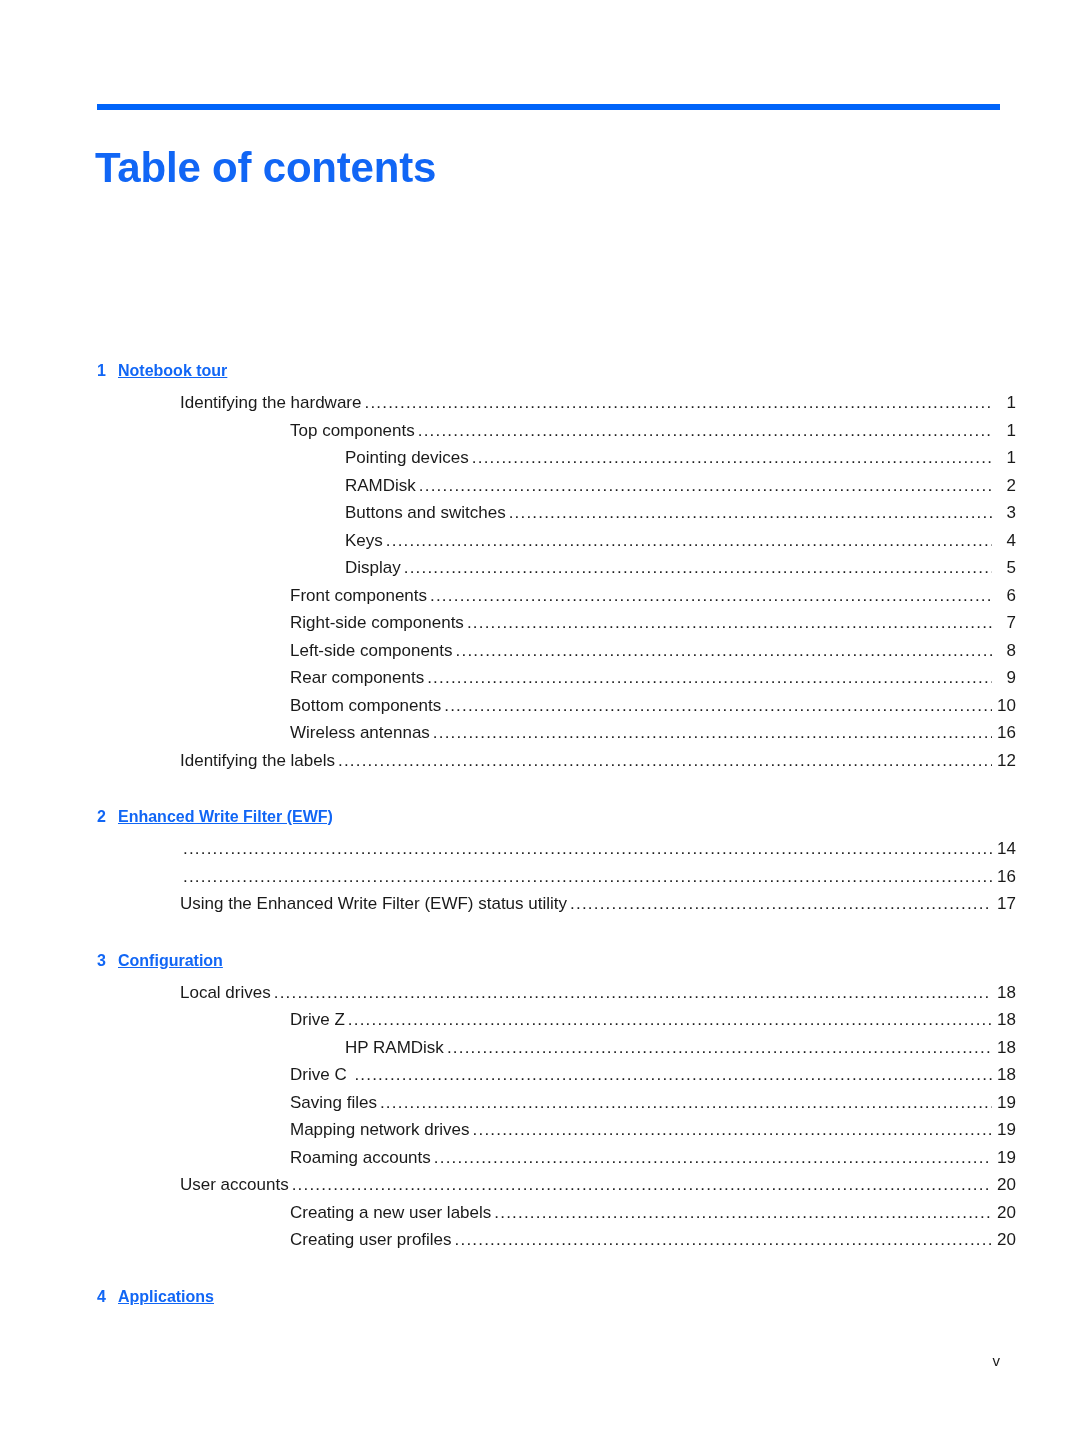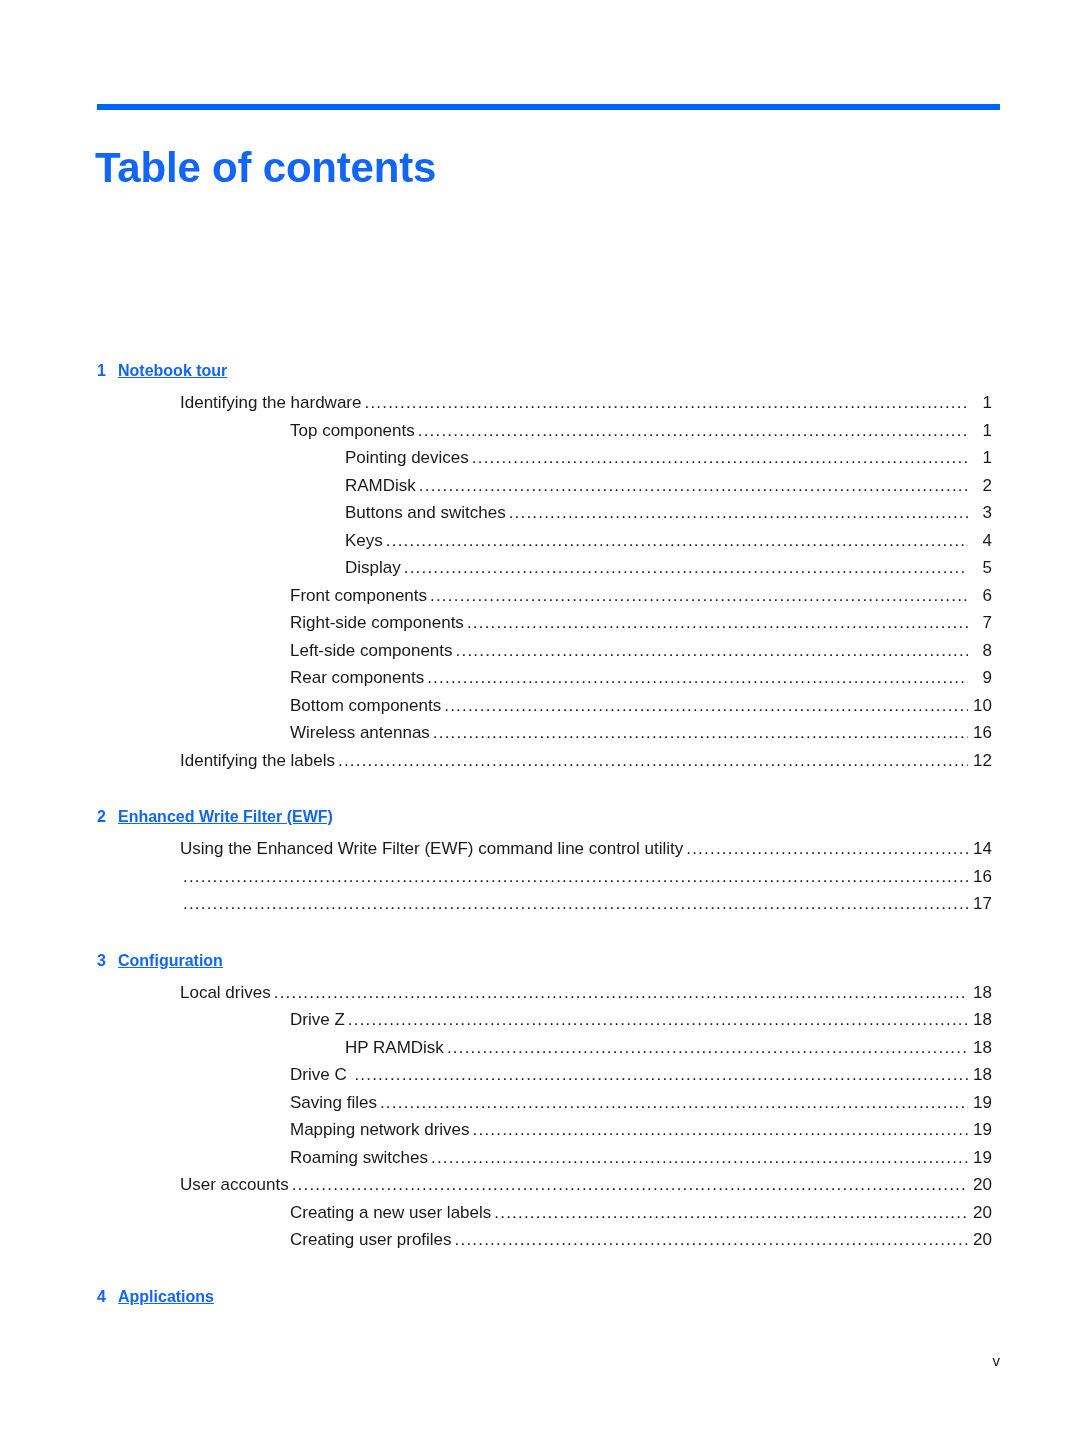--- a/index.html
+++ b/index.html
@@ -78,21 +78,21 @@
     margin: 0;
     list-style: none;
   }
 
   .entry {
     display: flex;
     align-items: center;
     font-size: 17px;
     line-height: 27.5px;
     color: #1a1a1a;
-    padding-right: 88px;
+    padding-right: 64px;
   }
   .entry .label {
     white-space: pre;
     flex: 0 0 auto;
   }
   .entry .leader {
     flex: 1 1 auto;
     overflow: hidden;
     white-space: nowrap;
     margin: 0 2px 0 3px;
@@ -210,29 +210,29 @@
           </li>
         </ul>
       </div>
       <div class="chapter">
         <div class="chapter-head">
           <span class="chapter-num">2</span>
           <span class="chapter-title">Enhanced Write Filter (EWF)</span>
         </div>
         <ul class="entries">
           <li class="entry lvl1">
-            <span class="label">Using the Enhanced Write Filter (EWF) command line control utility</span>
             <span class="leader" aria-hidden="true">............................................................................................................................................................................................................................</span>
             <span class="page">14</span>
           </li>
           <li class="entry lvl1">
             <span class="leader" aria-hidden="true">............................................................................................................................................................................................................................</span>
             <span class="page">16</span>
           </li>
           <li class="entry lvl1">
+            <span class="label">Using the Enhanced Write Filter (EWF) status utility</span>
             <span class="leader" aria-hidden="true">............................................................................................................................................................................................................................</span>
             <span class="page">17</span>
           </li>
         </ul>
       </div>
       <div class="chapter">
         <div class="chapter-head">
           <span class="chapter-num">3</span>
           <span class="chapter-title">Configuration</span>
         </div>
@@ -261,21 +261,21 @@
             <span class="label">Saving files</span>
             <span class="leader" aria-hidden="true">............................................................................................................................................................................................................................</span>
             <span class="page">19</span>
           </li>
           <li class="entry lvl2">
             <span class="label">Mapping network drives</span>
             <span class="leader" aria-hidden="true">............................................................................................................................................................................................................................</span>
             <span class="page">19</span>
           </li>
           <li class="entry lvl2">
-            <span class="label">Roaming switches</span>
+            <span class="label">Roaming accounts</span>
             <span class="leader" aria-hidden="true">............................................................................................................................................................................................................................</span>
             <span class="page">19</span>
           </li>
           <li class="entry lvl1">
             <span class="label">User accounts</span>
             <span class="leader" aria-hidden="true">............................................................................................................................................................................................................................</span>
             <span class="page">20</span>
           </li>
           <li class="entry lvl2">
             <span class="label">Creating a new user labels</span>

